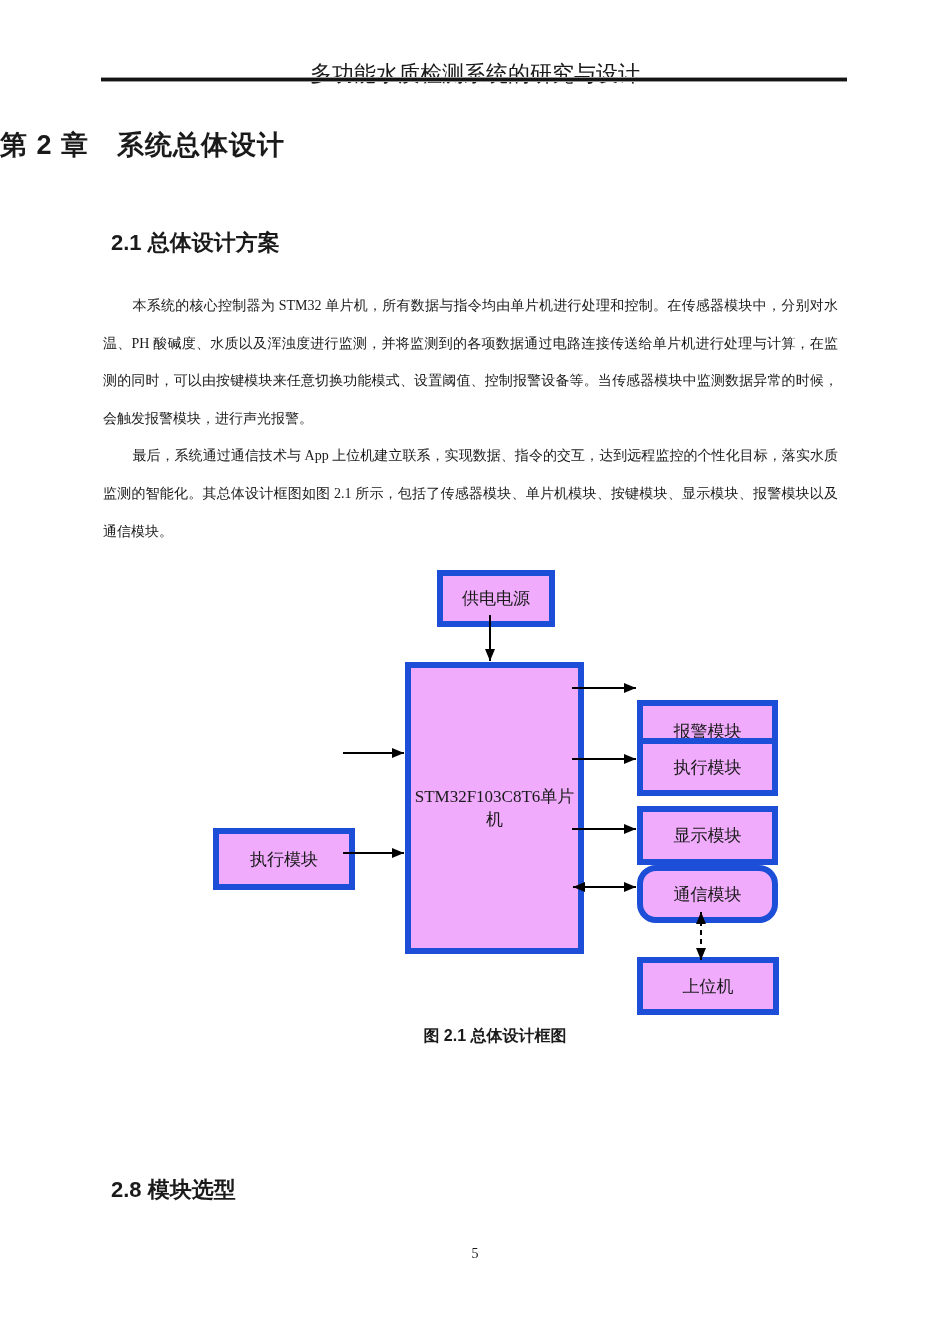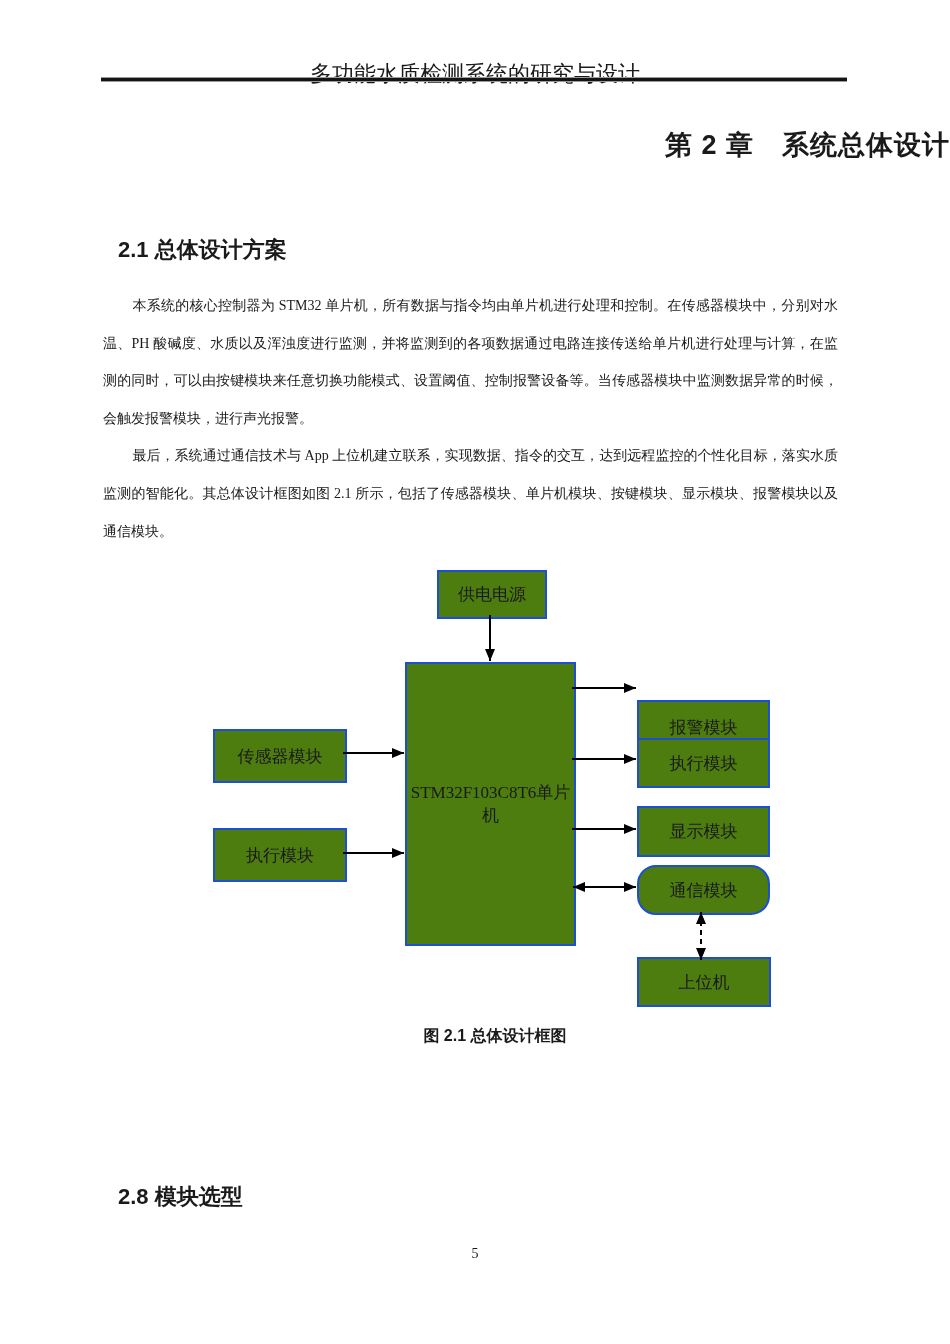--- a/index.html
+++ b/index.html
@@ -11,38 +11,38 @@
   .running-header{
     position:absolute;top:64px;left:0;width:100%;
     text-align:center;font-size:22px;line-height:20px;
   }
   .header-rule{
     position:absolute;top:77px;left:101px;width:746px;height:3px;
     background:#141414;border-top:1px solid #9a9a9a;border-bottom:1px solid #9a9a9a;
   }
   .chapter-title{
     position:absolute;top:127px;left:0;width:100%;margin:0;
-    text-align:right;font-size:27px;font-weight:bold;
+    text-align:left;font-size:27px;font-weight:bold;
     font-family:"Liberation Sans",sans-serif;letter-spacing:1px;
   }
   .section-heading{
-    position:absolute;left:103px;margin:15px;
+    position:absolute;left:103px;margin:8px;
     font-size:22px;font-weight:bold;
     font-family:"Liberation Sans",sans-serif;
   }
   .section-heading.s21{top:220px;}
   .section-heading.s22{top:1167px;}
   .body-text{
     position:absolute;top:287px;left:103px;width:735px;
     font-size:14px;line-height:37.6px;text-align:justify;
   }
   .body-text p{margin:0;text-indent:2.1em;}
   .figure{position:absolute;top:565px;left:0;width:950px;height:450px;}
   .node{
-    position:absolute;border:2px solid #1d4ed8;background:#4d7c0f;
+    position:absolute;border:6px solid #1d4ed8;background:#f0abfc;
     display:flex;align-items:center;justify-content:center;
     font-size:17px;text-align:center;
   }
   .node-power{left:437px;top:5px;width:106px;height:45px;}
   .node-mcu{left:405px;top:97px;width:167px;height:280px;}
   .node-sensor{left:213px;top:164px;width:130px;height:50px;}
   .node-keypad{left:213px;top:263px;width:130px;height:50px;}
   .node-alarm{left:637px;top:97px;width:129px;height:51px;margin-top:38px;}
   .node-actuator{left:637px;top:173px;width:129px;height:46px;}
   .node-display{left:637px;top:241px;width:129px;height:47px;}
@@ -75,21 +75,20 @@
 
   <div class="body-text">
     <p>本系统的核心控制器为 STM32 单片机，所有数据与指令均由单片机进行处理和控制。在传感器模块中，分别对水温、PH 酸碱度、水质以及浑浊度进行监测，并将监测到的各项数据通过电路连接传送给单片机进行处理与计算，在监测的同时，可以由按键模块来任意切换功能模式、设置阈值、控制报警设备等。当传感器模块中监测数据异常的时候，会触发报警模块，进行声光报警。</p>
     <p>最后，系统通过通信技术与 App 上位机建立联系，实现数据、指令的交互，达到远程监控的个性化目标，落实水质监测的智能化。其总体设计框图如图 2.1 所示，包括了传感器模块、单片机模块、按键模块、显示模块、报警模块以及通信模块。</p>
   </div>
 
   <div class="figure">
 
     <div class="node node-power">供电电源</div>
     <div class="node node-mcu">STM32F103C8T6单片机</div>
-    <div class="node node-sensor">传感器模块</div>
     <div class="node node-keypad">执行模块</div>
     <div class="node node-alarm">报警模块</div>
     <div class="node node-display">显示模块</div>
     <div class="node node-actuator">执行模块</div>
     <div class="node node-comm">通信模块</div>
     <div class="node node-host">上位机</div>
 
     <svg class="arrows" viewBox="0 0 950 450" xmlns="http://www.w3.org/2000/svg">
       <defs>
         <marker id="ah" markerWidth="13" markerHeight="11" refX="12" refY="5" orient="auto-start-reverse" markerUnits="userSpaceOnUse">

